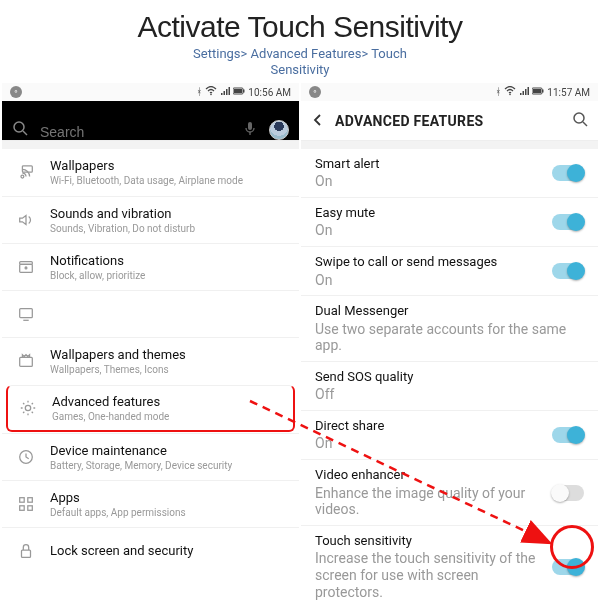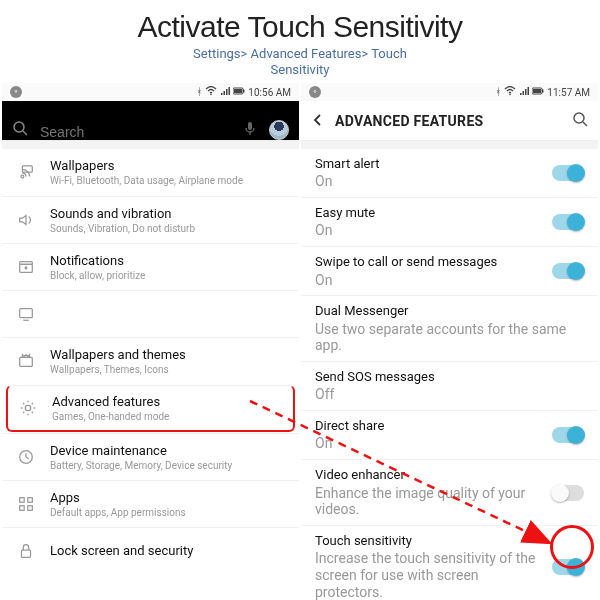--- a/index.html
+++ b/index.html
@@ -419,21 +419,21 @@
           </div>
         </div>
         <div class="aitem">
           <div class="abody">
             <div class="atitle">Dual Messenger</div>
             <div class="asub">Use two separate accounts for the same app.</div>
           </div>
         </div>
         <div class="aitem">
           <div class="abody">
-            <div class="atitle">Send SOS messages</div>
+            <div class="atitle">Send SOS quality</div>
             <div class="asub">Off</div>
           </div>
         </div>
         <div class="aitem">
           <div class="abody">
             <div class="atitle">Direct share</div>
             <div class="asub">On</div>
           </div>
           <div class="toggle on">
             <div class="toggle-track"></div>

